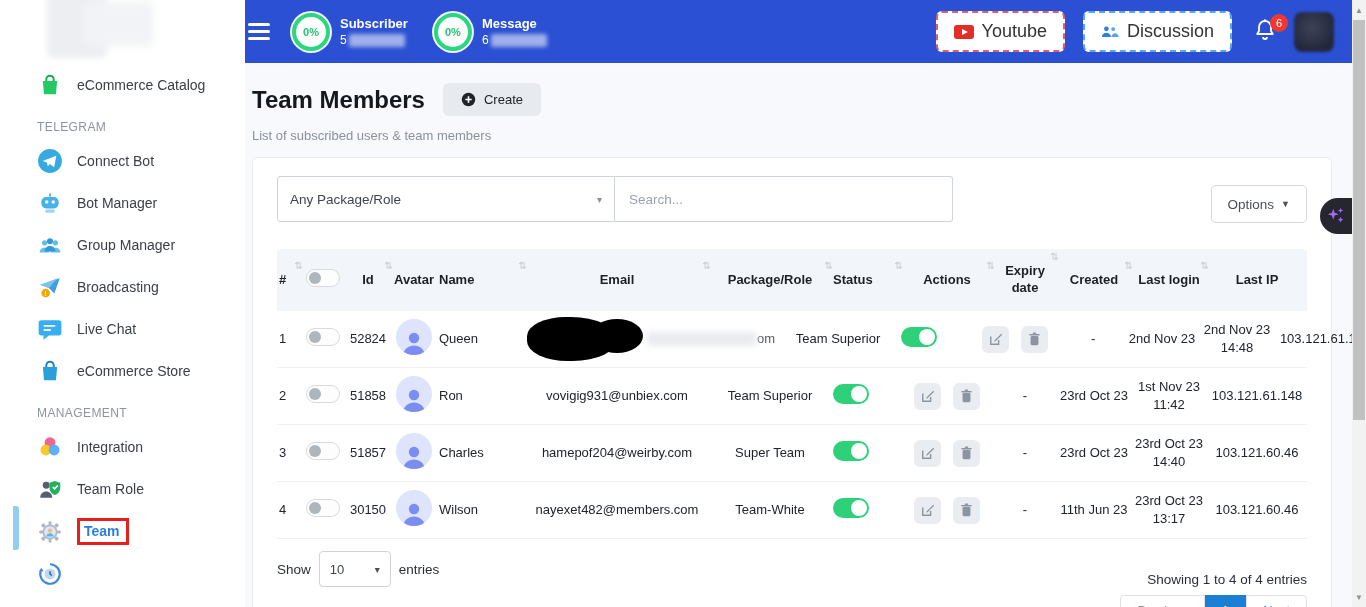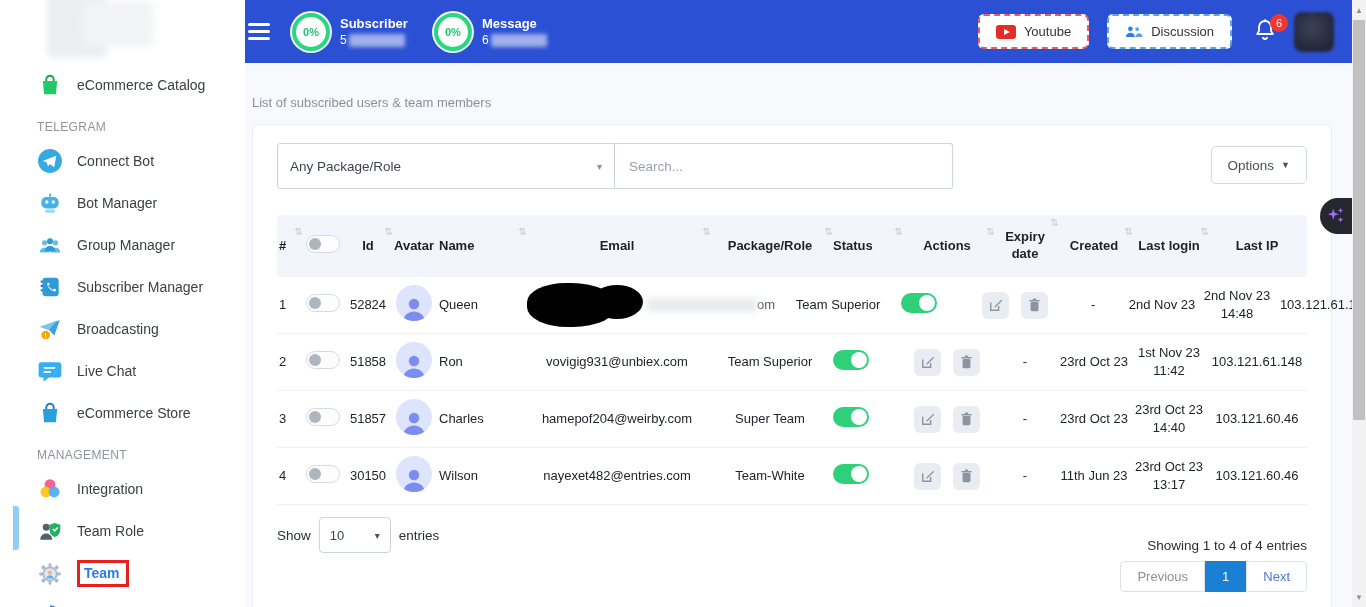--- a/index.html
+++ b/index.html
@@ -25,21 +25,21 @@
   .topbar { position:absolute; left:232px; top:0; width:1120px; height:63px; background:#2c50d4; display:flex; align-items:center; padding:0 18px 0 16px; z-index:4; }
   .hamburger { width:22px; display:flex; flex-direction:column; gap:4px; cursor:pointer; margin-right:22px; }
   .hamburger span { display:block; height:3px; background:#fff; border-radius:2px; }
   .stat { display:flex; align-items:center; gap:10px; margin-right:26px; }
   .stat-ring { width:38px; height:38px; border-radius:50%; background:#fff; border:4px solid #2bd680; box-shadow:0 0 0 2px rgba(255,255,255,.95); display:flex; align-items:center; justify-content:center; font-size:11px; font-weight:bold; color:#21c573; }
   .stat-txt { display:flex; flex-direction:column; gap:2px; }
   .stat-label { color:#fff; font-weight:bold; font-size:13px; }
   .stat-value { display:flex; align-items:center; gap:2px; color:#fff; font-size:12px; }
   .blurbar { display:inline-block; width:56px; height:13px; background:rgba(255,255,255,.55); border-radius:2px; filter:blur(2px); }
   .top-right { margin-left:auto; display:flex; align-items:center; gap:18px; }
-  .pill-btn { display:flex; align-items:center; gap:8px; background:#fff; border-radius:6px; padding:8px 16px; font-size:13px; color:#333; cursor:pointer; }
+  .pill-btn { display:flex; align-items:center; gap:8px; background:#fff; border-radius:6px; padding:8px 16px; font-size:18px; color:#333; cursor:pointer; }
   .pill-btn.yt { border:2px dashed #e35d6a; }
   .pill-btn.disc { border:2px dashed #5aa7e8; }
   .yt-icon { width:20px; height:14px; background:#e52d27; border-radius:3px; position:relative; }
   .yt-icon::after { content:""; position:absolute; left:8px; top:4px; border-left:6px solid #fff; border-top:3.5px solid transparent; border-bottom:3.5px solid transparent; }
   .bell-wrap { position:relative; cursor:pointer; margin-left:4px; }
   .badge { position:absolute; top:-4px; right:-12px; min-width:18px; height:18px; border-radius:50%; background:#f0382e; color:#fff; font-size:11px; display:flex; align-items:center; justify-content:center; }
   .avatar-blur { width:40px; height:40px; border-radius:8px; background:radial-gradient(circle at 45% 40%, #3d4258 0%, #23273a 70%); filter:blur(1.5px); cursor:pointer; }
 
   
   .content { position:absolute; left:232px; top:63px; width:1120px; height:544px; background:#f7f9fc; overflow:hidden; }
@@ -48,21 +48,21 @@
   .page-title { font-size:24px; font-weight:bold; color:#15181c; }
   .create-btn { display:flex; align-items:center; gap:8px; background:#e7eaee; border:none; border-radius:6px; padding:9px 18px; font-size:13px; color:#20242a; cursor:pointer; }
   .page-sub { margin-top:12px; font-size:13px; color:#8a919b; }
 
   .card { position:relative; margin:14px 20px 0 20px; width:1080px; background:#fff; border:1px solid #e8ecf1; border-radius:6px; padding:18px 24px 0 24px; height:560px; }
   .filter-row { display:flex; align-items:stretch; }
   .sel-box { width:338px; height:46px; border:1px solid #ced4da; border-radius:3px 0 0 3px; display:flex; align-items:center; justify-content:space-between; padding:12px 12px; font-size:13.5px; color:#3f454d; cursor:pointer; background:#fff; }
   .sel-caret { color:#8a9099; font-size:10px; }
   .search-box { width:338px; height:46px; border:1px solid #ced4da; border-left:none; border-radius:0 3px 3px 0; padding:0 14px; font-size:13.5px; color:#3f454d; outline:none; }
   .search-box::placeholder { color:#9aa2ac; }
-  .options-btn { margin-left:auto; height:38px; margin-top:3px; background:#fff; border:1px solid #d4d9df; border-radius:5px; padding:0 16px; font-size:13.5px; color:#495057; cursor:pointer; display:flex; align-items:center; gap:7px; }
+  .options-btn { margin-left:auto; height:38px; margin-top:9px; background:#fff; border:1px solid #d4d9df; border-radius:5px; padding:0 16px; font-size:13.5px; color:#495057; cursor:pointer; display:flex; align-items:center; gap:7px; }
   .options-btn .car { font-size:9px; color:#495057; }
 
   
   .tbl { margin-top:26px; font-size:13px; }
   .tbl-grid { display:grid; grid-template-columns:24px 44px 46px 46px 88px 1fr 122px 70px 92px 64px 74px 76px 100px; align-items:center; }
   .tbl-head { background:#f2f6fa; border-radius:4px 4px 0 0; min-height:62px; font-weight:bold; color:#1c2128; }
   .th { position:relative; text-align:center; padding:6px 2px; line-height:1.3; }
   .th.left { text-align:left; }
   .sort { position:absolute; top:-7px; right:-2px; font-weight:normal; font-size:10px; color:#c3cad2; }
   .tbl-row { min-height:57px; border-bottom:1px solid #eef1f5; color:#20252b; }
@@ -151,32 +151,20 @@
             <path d="M2.5 19c0-2.6 2-4.4 4.5-4.4S11.5 16.4 11.5 19z" fill="#63bdea"></path>
             <path d="M12.5 19c0-2.6 2-4.4 4.5-4.4s4.5 1.8 4.5 4.4z" fill="#63bdea"></path>
             <path d="M7 18c0-3 2.2-5 5-5s5 2 5 5z" fill="#2f9ad6"></path>
           </svg>
       </span>
       <span class="slabel">Group Manager</span>
     </div>
     <div class="side-item">
       <span class="sicon">
         <svg viewBox="0 0 24 24">
-            <rect x="5" y="3.5" width="15" height="17" rx="3" fill="#2f9ad6"></rect>
-            <rect x="3.2" y="6" width="2.4" height="2" rx="1" fill="#1d7db5"></rect>
-            <rect x="3.2" y="10" width="2.4" height="2" rx="1" fill="#1d7db5"></rect>
-            <rect x="3.2" y="14" width="2.4" height="2" rx="1" fill="#1d7db5"></rect>
-            <path d="M9.5 9.5c1.2 2.8 3 4.6 5.8 5.8l1.5-1.5 2 1.2-.8 2.3c-4.5-.4-9-4.9-9.6-9.4l2.3-.8 1.2 2z" fill="#fff" transform="scale(0.8) translate(3.2 3)"></path>
-          </svg>
-      </span>
-      <span class="slabel">Subscriber Manager</span>
-    </div>
-    <div class="side-item">
-      <span class="sicon">
-        <svg viewBox="0 0 24 24">
             <path d="M3 10l18-6-5 14-5-5z" fill="#3f9fe0"></path>
             <path d="M3 10l8 3 8-9z" fill="#7cc3ee"></path>
             <circle cx="8" cy="17.5" r="4" fill="#f7a600"></circle>
             <text x="8" y="20" font-size="6" text-anchor="middle" fill="#fff" font-weight="bold">!</text>
           </svg>
       </span>
       <span class="slabel">Broadcasting</span>
     </div>
     <div class="side-item">
       <span class="sicon">
@@ -309,20 +297,32 @@
             </svg>
         </span>
         <span class="badge">6</span>
       </div>
       <div class="avatar-blur"></div>
     </div>
   </header>
 
   <main class="content">
     <div class="page-head">
+      <div class="title-row">
+        <h1 class="page-title">Team Members</h1>
+        <button class="create-btn">
+          <span style="display:inline-flex;">
+            <svg width="15" height="15" viewBox="0 0 16 16">
+                <circle cx="8" cy="8" r="7.2" fill="#20242a"></circle>
+                <path d="M8 4.6v6.8M4.6 8h6.8" stroke="#fff" stroke-width="1.7"></path>
+              </svg>
+          </span>
+          <span>Create</span>
+        </button>
+      </div>
       <div class="page-sub">List of subscribed users &amp; team members</div>
     </div>
 
     <section class="card">
 
       <div class="filter-row">
         <div class="sel-box">
           <span>Any Package/Role</span>
           <span class="sel-caret">▾</span>
         </div>
@@ -481,21 +481,21 @@
     <div class="td">
       <span class="avatar-cell">
         <svg width="28" height="26" viewBox="0 0 28 26">
                     <circle cx="14" cy="9" r="5.2" fill="#7b8df0"></circle>
                     <path d="M3 26c1-6 5.5-9.4 11-9.4S24 20 25 26z" fill="#7b8df0"></path>
                   </svg>
       </span>
     </div>
     <div class="td left">Wilson</div>
     <div class="td">
-      <span class="email-text">nayexet482@entries.com</span>
+      <span class="email-text">nayexet482@members.com</span>
       
     </div>
     <div class="td">Team-White</div>
     <div class="td left"><span class="toggle-on"></span></div>
     <div class="td">
       <button class="act-btn">
         <svg width="14" height="14" viewBox="0 0 16 16">
                     <path d="M2 5v9h9V9" fill="none" stroke="#8b95a1" stroke-width="1.6"></path>
                     <path d="M6.5 9.5L14 2l1 1-7.5 7.5-1.8.3z" fill="#8b95a1"></path>
                   </svg>

